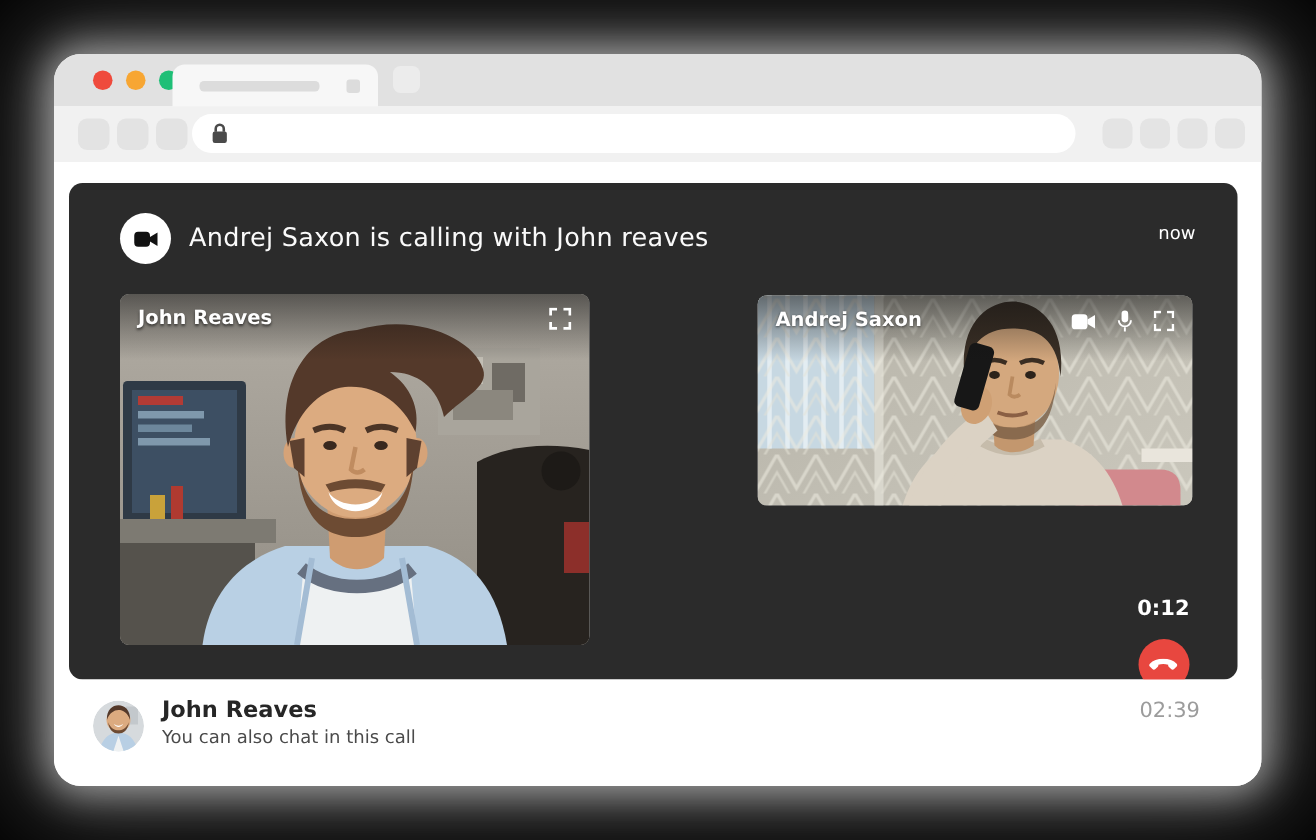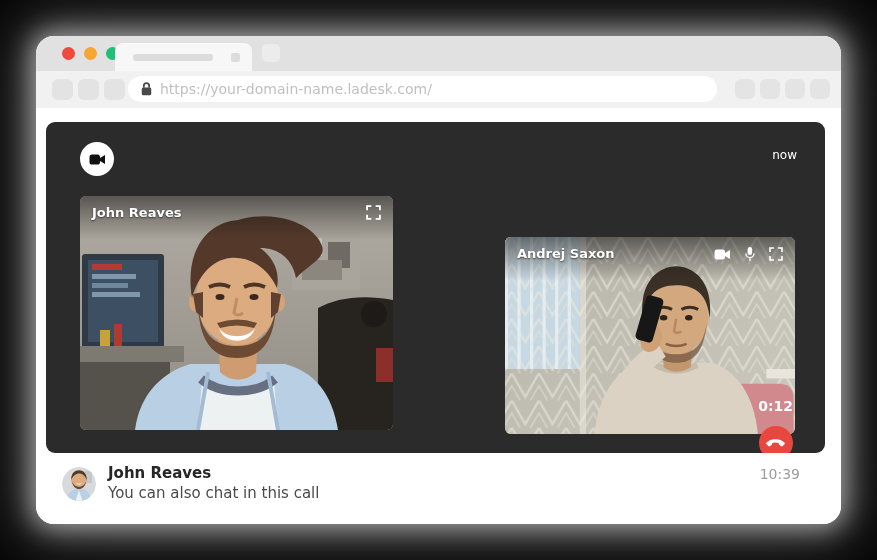--- a/index.html
+++ b/index.html
@@ -33,39 +33,39 @@
 
   
   .call-panel{position:absolute;left:10px;top:86px;width:779px;height:331px;background:#2b2b2b;border-radius:9px;}
   .call-header{position:absolute;left:34px;top:20px;height:34px;display:flex;align-items:center;gap:12px;}
   .cam-circle{width:34px;height:34px;border-radius:50%;background:#fff;display:flex;align-items:center;justify-content:center;}
   .call-title{font-size:17px;color:#fafafa;letter-spacing:.2px;white-space:nowrap;}
   .now-label{position:absolute;right:28px;top:26px;font-size:12px;color:#fff;}
 
   .video{position:absolute;border-radius:6px;overflow:hidden;background:#888;}
   .video-left{left:34px;top:74px;width:313px;height:234px;}
-  .video-right{left:459px;top:75px;width:290px;height:197px;margin-top:40px;}
+  .video-right{left:459px;top:75px;width:290px;height:140px;}
   .video svg.scene{position:absolute;inset:0;width:100%;height:100%;}
   .vid-shade{position:absolute;left:0;top:0;right:0;height:44px;
              background:linear-gradient(rgba(15,15,15,.55),rgba(15,15,15,0));}
   .vid-label{position:absolute;left:12px;top:9px;font-size:13px;font-weight:bold;color:#fff;
              text-shadow:0 1px 2px rgba(0,0,0,.6);white-space:nowrap;}
   .vid-icons{position:absolute;right:12px;top:9px;display:flex;gap:13px;align-items:center;}
   .vid-icons svg{display:block;}
 
   .call-controls{position:absolute;right:32px;top:276px;display:flex;align-items:center;gap:12px;flex-direction:column;}
   .timer{font-size:14px;font-weight:bold;color:#fff;}
   .hangup-btn{width:34px;height:34px;border-radius:50%;background:#e8473f;
               display:flex;align-items:center;justify-content:center;}
 
   
   .chat-row{position:absolute;left:0;top:417px;width:805px;height:71px;background:#fff;}
   .chat-avatar{position:absolute;left:26px;top:14px;width:34px;height:34px;border-radius:50%;overflow:hidden;}
   .chat-name{position:absolute;left:72px;top:11px;font-size:15px;font-weight:bold;color:#262626;white-space:nowrap;}
-  .chat-msg{position:absolute;left:72px;top:31px;font-size:15px;color:#4a4a4a;white-space:nowrap;}
+  .chat-msg{position:absolute;left:72px;top:31px;font-size:12px;color:#4a4a4a;white-space:nowrap;}
   .chat-time{position:absolute;right:41px;top:13px;font-size:14px;color:#9c9c9c;}
 </style>
 </head>
 <body>
 
 <div class="stage">
   <div class="window">
 
     <div class="tabbar">
       <div class="traffic">
@@ -82,37 +82,37 @@
 
     <div class="toolbar">
       <div class="nav-btn" style="left:16px"></div>
       <div class="nav-btn" style="left:42px"></div>
       <div class="nav-btn" style="left:68px"></div>
       <div class="urlbar">
         <svg width="11" height="14" viewBox="0 0 10 13">
           <path d="M2.5 5.4 V3.6 a2.5 2.5 0 0 1 5 0 V5.4" stroke="#4a4a4a" stroke-width="1.6" fill="none"></path>
           <rect x="0.6" y="5.2" width="8.8" height="7.2" rx="1.4" fill="#4a4a4a"></rect>
         </svg>
-        <span class="url-text">https://your-domain-name.ladesk.com/</span>
       </div>
       <div class="tool-btn" style="left:699px"></div>
       <div class="tool-btn" style="left:724px"></div>
       <div class="tool-btn" style="left:749px"></div>
       <div class="tool-btn" style="left:774px"></div>
     </div>
 
     <div class="call-panel">
 
       <div class="call-header">
         <div class="cam-circle">
           <svg width="17" height="13" viewBox="0 0 17 13">
             <rect x="0.5" y="1.5" width="10.5" height="10" rx="2.6" fill="#111"></rect>
             <path d="M11 5 L16 2 V11 L11 8 Z" fill="#111"></path>
           </svg>
         </div>
+        <span class="call-title">Andrej Saxon is calling with John reaves</span>
       </div>
       <span class="now-label">now</span>
 
       <div class="video video-left">
         <svg class="scene" viewBox="0 0 313 234" preserveAspectRatio="xMidYMid slice">
           <defs>
             <linearGradient id="wallL" x1="0" y1="0" x2="0" y2="1">
               <stop offset="0" stop-color="#b1aca3"></stop>
                 <stop offset="1" stop-color="#928d84"></stop>
             </linearGradient>
@@ -240,17 +240,17 @@
           <path d="M4 34 C6 25 11 21.5 17 21.5 C23 21.5 28 25 30 34 Z" fill="#b8cfe4"></path>
           <path d="M13.5 34 L17 23.5 L20.5 34 Z" fill="#eef1f2"></path>
           <circle cx="17" cy="13" r="8" fill="#dcab80"></circle>
           <path d="M9.3 13 C9 6 13 3.2 17 3.2 C21 3.2 25 6.3 24.7 13 C23 8 20 6.4 17 6.4 C14 6.4 10.8 8.6 9.3 13 Z" fill="#54392a"></path>
           <path d="M10 14.5 C11 20 13.5 22 17 22 C20.5 22 23 20 24 14.5 C22 19 19.5 19.8 17 19.8 C14.5 19.8 12 19 10 14.5 Z" fill="#6d4b33"></path>
           <path d="M14 15.5 C15.5 17.2 18.5 17.2 20 15.5 C19 18.3 15 18.3 14 15.5 Z" fill="#fff"></path>
         </svg>
       </div>
       <span class="chat-name">John Reaves</span>
       <span class="chat-msg">You can also chat in this call</span>
-      <span class="chat-time">10:39</span>
+      <span class="chat-time">02:39</span>
     </div>
 
   </div>
 </div>
 
 </body></html>

